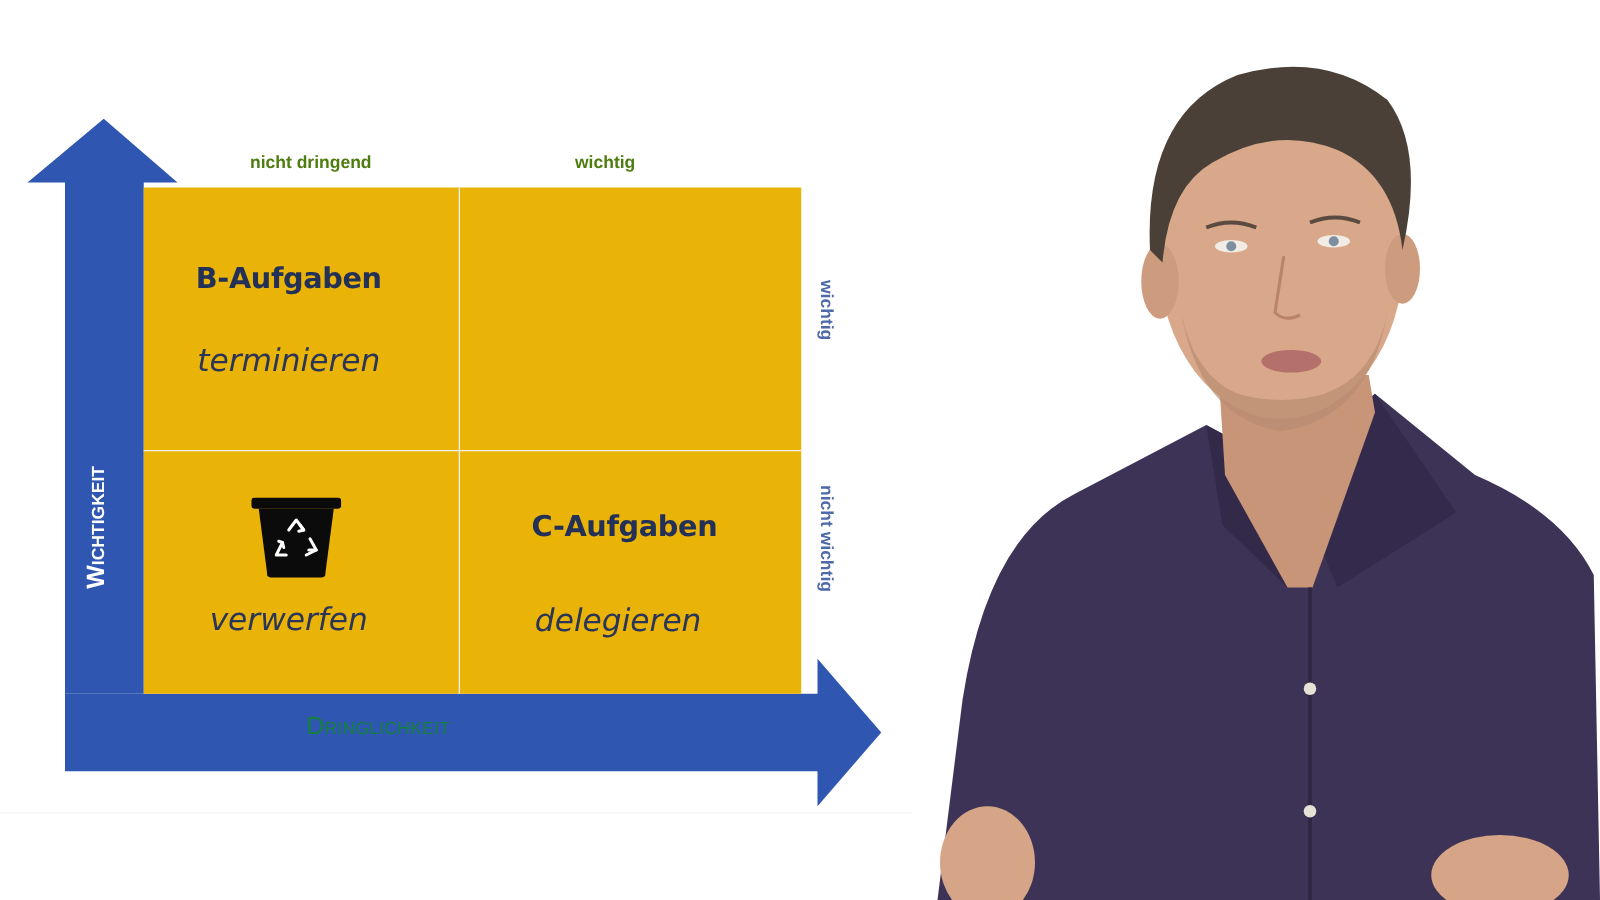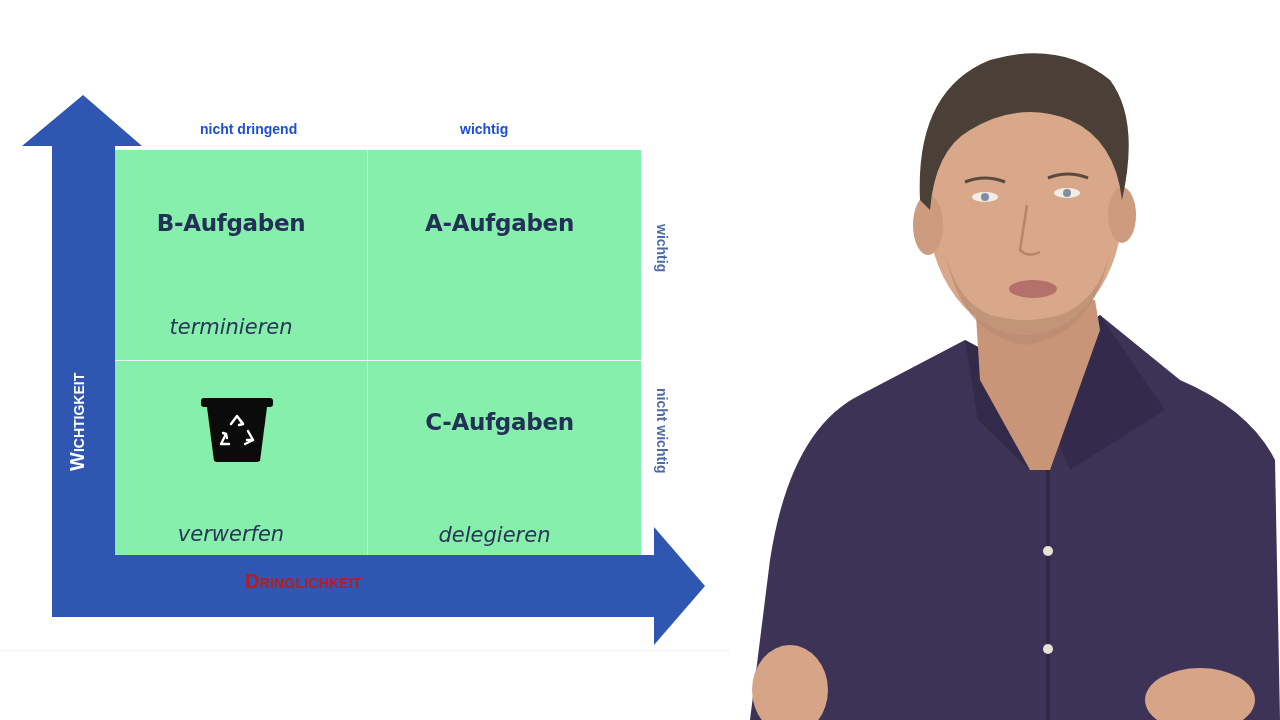--- a/index.html
+++ b/index.html
@@ -9,66 +9,66 @@
       font-family: "Liberation Sans", sans-serif;
     }
     .stage { position: absolute; inset: 0; }
 
     
     .arrows { position: absolute; left: 0; top: 0; width: 740px; height: 660px; }
 
     
     .grid {
       position: absolute; left: 115px; top: 150px; width: 526px; height: 405px;
-      background: #86efac;
+      background: #eab308;
     }
     .cell { position: absolute; text-align: center; color: #1f2d54; }
     .cell.tl { left: 0; top: 0; width: 252px; height: 210px; }
     .cell.tr { left: 253px; top: 0; width: 273px; height: 210px; }
     .cell.bl { left: 0; top: 211px; width: 252px; height: 194px; }
     .cell.br { left: 253px; top: 211px; width: 273px; height: 194px; }
     .divider-v { position: absolute; left: 252px; top: 0; width: 1px; height: 405px; background: #eef3fb; }
     .divider-h { position: absolute; left: 0; top: 210px; width: 526px; height: 1px; background: #eef3fb; }
 
     .cell-title {
       position: absolute; left: 0; right: 0;
       font-family: "DejaVu Sans", sans-serif; font-weight: bold;
       font-size: 23px; color: #233057; letter-spacing: -0.3px;
     }
     .cell-sub {
       position: absolute; left: 0; right: 0;
       font-family: "DejaVu Sans", sans-serif; font-style: italic;
-      font-size: 21px; color: #2a3558; margin-top: 41px;
+      font-size: 25px; color: #2a3558;
     }
     .tl .cell-title { top: 60px; left: -20px; }
     .tl .cell-sub   { top: 124px; left: -20px; }
     .tr .cell-title { top: 60px; left: -10px; }
     .tr .cell-sub   { top: 124px; left: -20px; }
     .br .cell-title { top: 48px; left: -10px; }
     .br .cell-sub   { top: 121px; left: -20px; }
     .bl .cell-sub   { top: 120px; left: -20px; }
     .bl .bin { position: absolute; left: 86px; top: 37px; width: 72px; height: 66px; }
 
     
     .col-label {
-      position: absolute; top: 121px; font-size: 14px; font-weight: bold; color: #1d4ed8;
+      position: absolute; top: 121px; font-size: 14px; font-weight: bold; color: #4d7c0f;
     }
     .col-label.nd { left: 200px; }
     .col-label.d  { left: 460px; }
     .row-label {
       position: absolute; font-size: 14px; font-weight: bold; color: #4f6aa8;
       transform-origin: left top; transform: rotate(90deg); white-space: nowrap;
     }
     .row-label.w  { left: 670px; top: 224px; }
     .row-label.nw { left: 670px; top: 388px; }
 
     
     .axis-x {
       position: absolute; left: 245px; top: 570px;
-      font-weight: bold; color: #b91c1c; font-size: 20px; font-variant: small-caps;
+      font-weight: normal; color: #15803d; font-size: 20px; font-variant: small-caps;
       letter-spacing: 0.2px;
     }
     .axis-y {
       position: absolute; left: 66px; top: 471px;
       font-weight: bold; color: #ffffff; font-size: 20px; font-variant: small-caps;
       transform-origin: left top; transform: rotate(-90deg); white-space: nowrap;
     }
 
     .separator { position: absolute; left: 0; top: 650px; width: 730px; height: 1px; background: #f1f2f4; }
 
@@ -90,21 +90,20 @@
   <div class="grid">
     <div class="divider-v"></div>
     <div class="divider-h"></div>
 
     <div class="cell tl">
       <div class="cell-title">B-Aufgaben</div>
       <div class="cell-sub">terminieren</div>
     </div>
 
     <div class="cell tr">
-      <div class="cell-title">A-Aufgaben</div>
     </div>
 
     <div class="cell bl">
       <svg class="bin" viewBox="0 0 72 66">
         <rect x="0" y="0" width="72" height="9" rx="3" fill="#0b0b0b"></rect>
         <polygon points="6,9 66,9 59,63 13,63" fill="#0b0b0b"></polygon>
         <rect x="13" y="58" width="46" height="6" rx="3" fill="#0b0b0b"></rect>
         <g fill="none" stroke="#ffffff" stroke-width="2.4" stroke-linejoin="round" stroke-linecap="round">
           <path d="M30,26 L36,18 L42,26"></path>
           <path d="M39,22 L42,26 L38,27"></path>

